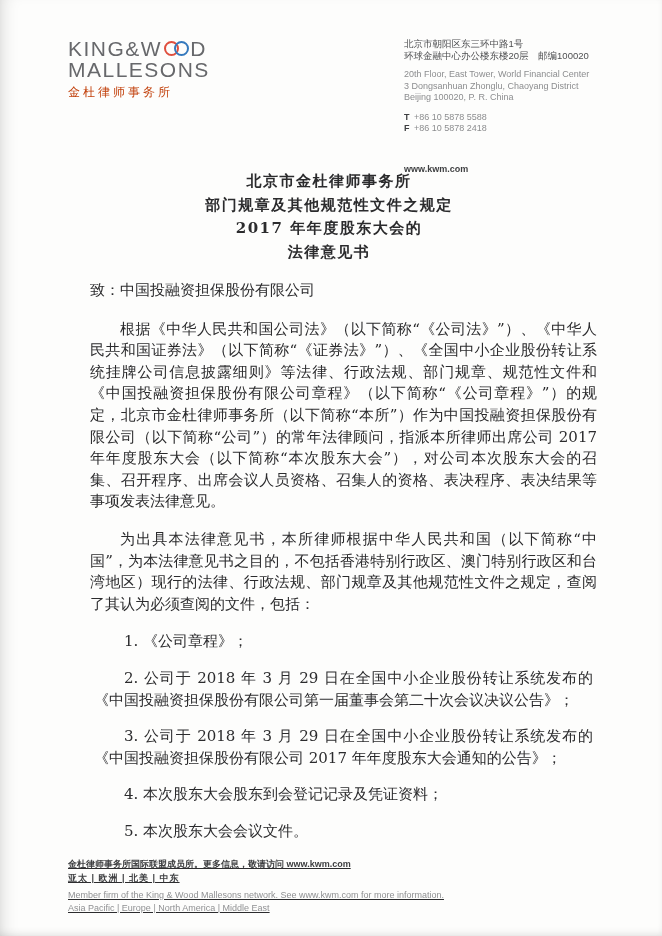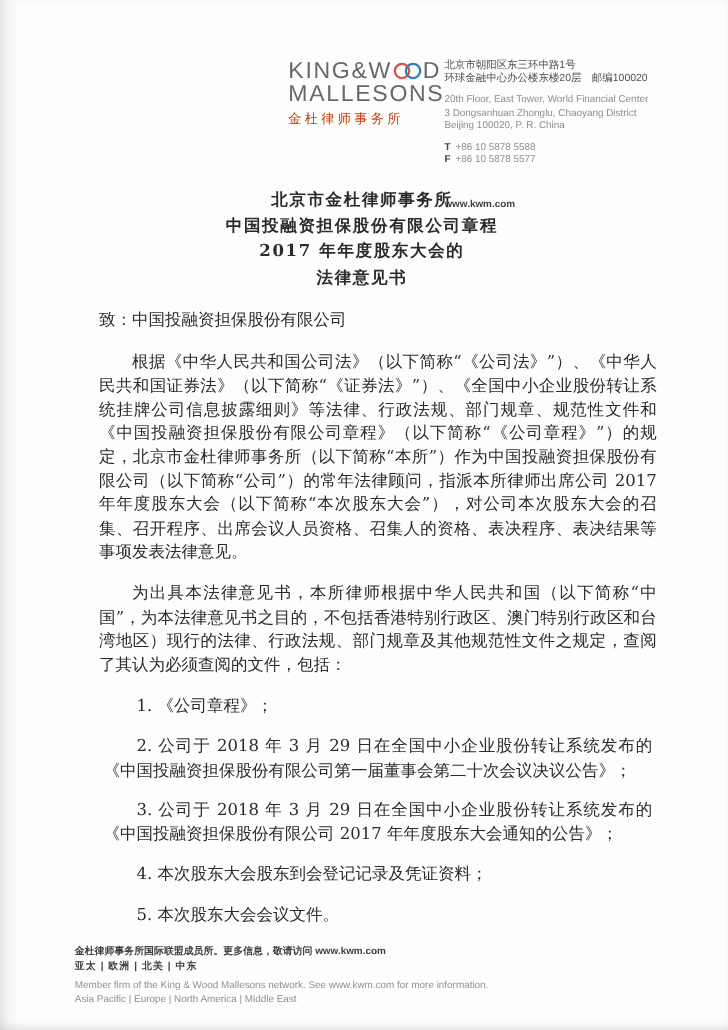--- a/index.html
+++ b/index.html
@@ -16,23 +16,23 @@
     overflow: hidden;
     box-shadow:
       inset 14px 0 20px -16px rgba(0,0,0,.22),
       inset -4px 0 10px -8px rgba(0,0,0,.10),
       inset 0 -7px 12px -9px rgba(0,0,0,.20);
   }
 
   
   .letterhead {
     position: absolute;
-    top: 54px; left: 68px; right: 46px;
+    top: 38px; left: 68px; right: 46px;
     display: flex;
-    justify-content: flex-end;
+    justify-content: space-between;
     align-items: flex-start;
   }
   .logo { font-family: "Liberation Sans", sans-serif; color: #67686b; }
   .logo-line { font-size: 21px; line-height: 21px; letter-spacing: 1.5px; font-weight: 400; }
   .logo-line1 { display: flex; align-items: center; }
   .ring {
     display: inline-block;
     width: 15px; height: 15px;
     border-radius: 50%;
     box-sizing: border-box;
@@ -87,20 +87,21 @@
   .recipient { margin: 0 0 17px 0; }
   .para { text-indent: 2em; margin: 0 0 16px 0; }
   .doc-list { margin: 4px; padding: 0; list-style: none; }
   .doc-item { text-indent: 2em; margin: 0 0 15px 0; }
 
   
   .footer {
     position: absolute;
     left: 68px; top: 858px; right: 60px;
     font-family: "Liberation Sans", sans-serif;
+    text-decoration: underline;
   }
   .footer-cn { font-size: 9px; font-weight: bold; color: #3f4042; line-height: 13.5px; }
   .footer-cn-regions { margin-bottom: 4px; letter-spacing: 1px; }
   .footer-en { font-size: 9px; color: #8f9092; line-height: 12.5px; }
 </style>
 </head>
 <body>
 
 <div class="page">
 
@@ -122,29 +123,29 @@
         <div class="addr-cn">北京市朝阳区东三环中路1号</div>
         <div class="addr-cn">环球金融中心办公楼东楼20层　邮编100020</div>
       </div>
       <div class="addr-group">
         <div>20th Floor, East Tower, World Financial Center</div>
         <div>3 Dongsanhuan Zhonglu, Chaoyang District</div>
         <div>Beijing 100020, P. R. China</div>
       </div>
       <div class="addr-group">
         <div><span class="tf-label">T</span><span>+86 10 5878 5588</span></div>
-        <div><span class="tf-label">F</span><span>+86 10 5878 5577</span></div>
+        <div><span class="tf-label">F</span><span>+86 10 5878 2418</span></div>
       </div>
       <div class="website">www.kwm.com</div>
     </div>
   </div>
 
   <div class="title-block">
     <div>北京市金杜律师事务所</div>
-    <div>中国投融资担保股份有限公司章程</div>
+    <div>部门规章及其他规范性文件之规定</div>
     <div>2017 年年度股东大会的</div>
     <div>法律意见书</div>
   </div>
 
   <div class="body-block">
     <div class="recipient">致：中国投融资担保股份有限公司</div>
 
     <p class="para">根据《中华人民共和国公司法》（以下简称“《公司法》”）、《中华人民共和国证券法》（以下简称“《证券法》”）、《全国中小企业股份转让系统挂牌公司信息披露细则》等法律、行政法规、部门规章、规范性文件和《中国投融资担保股份有限公司章程》（以下简称“《公司章程》”）的规定，北京市金杜律师事务所（以下简称“本所”）作为中国投融资担保股份有限公司（以下简称“公司”）的常年法律顾问，指派本所律师出席公司 2017 年年度股东大会（以下简称“本次股东大会”），对公司本次股东大会的召集、召开程序、出席会议人员资格、召集人的资格、表决程序、表决结果等事项发表法律意见。</p>
 
     <p class="para">为出具本法律意见书，本所律师根据中华人民共和国（以下简称“中国”，为本法律意见书之目的，不包括香港特别行政区、澳门特别行政区和台湾地区）现行的法律、行政法规、部门规章及其他规范性文件之规定，查阅了其认为必须查阅的文件，包括：</p>

